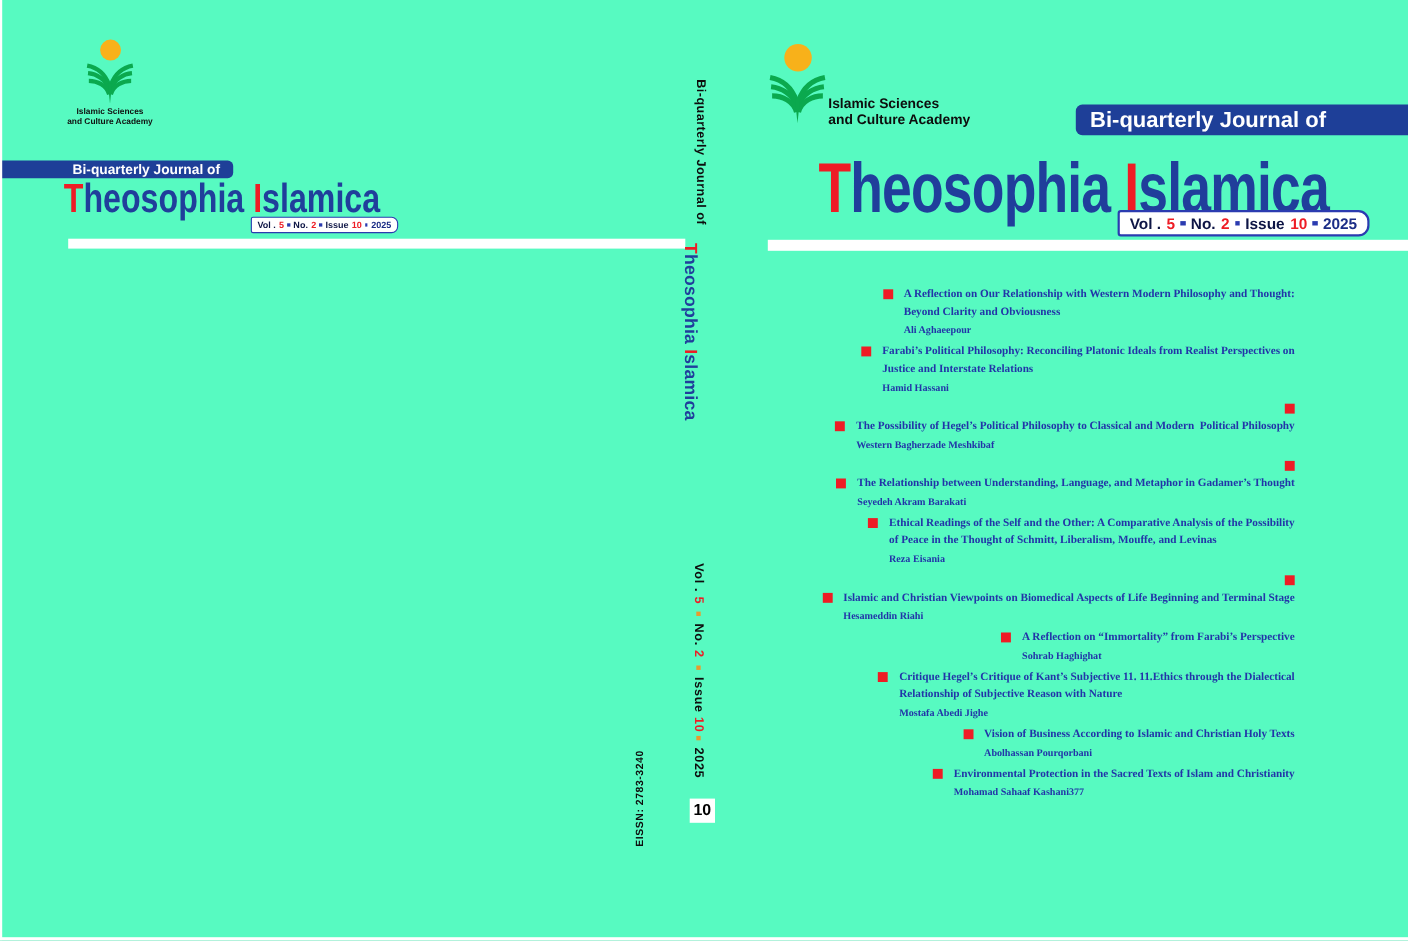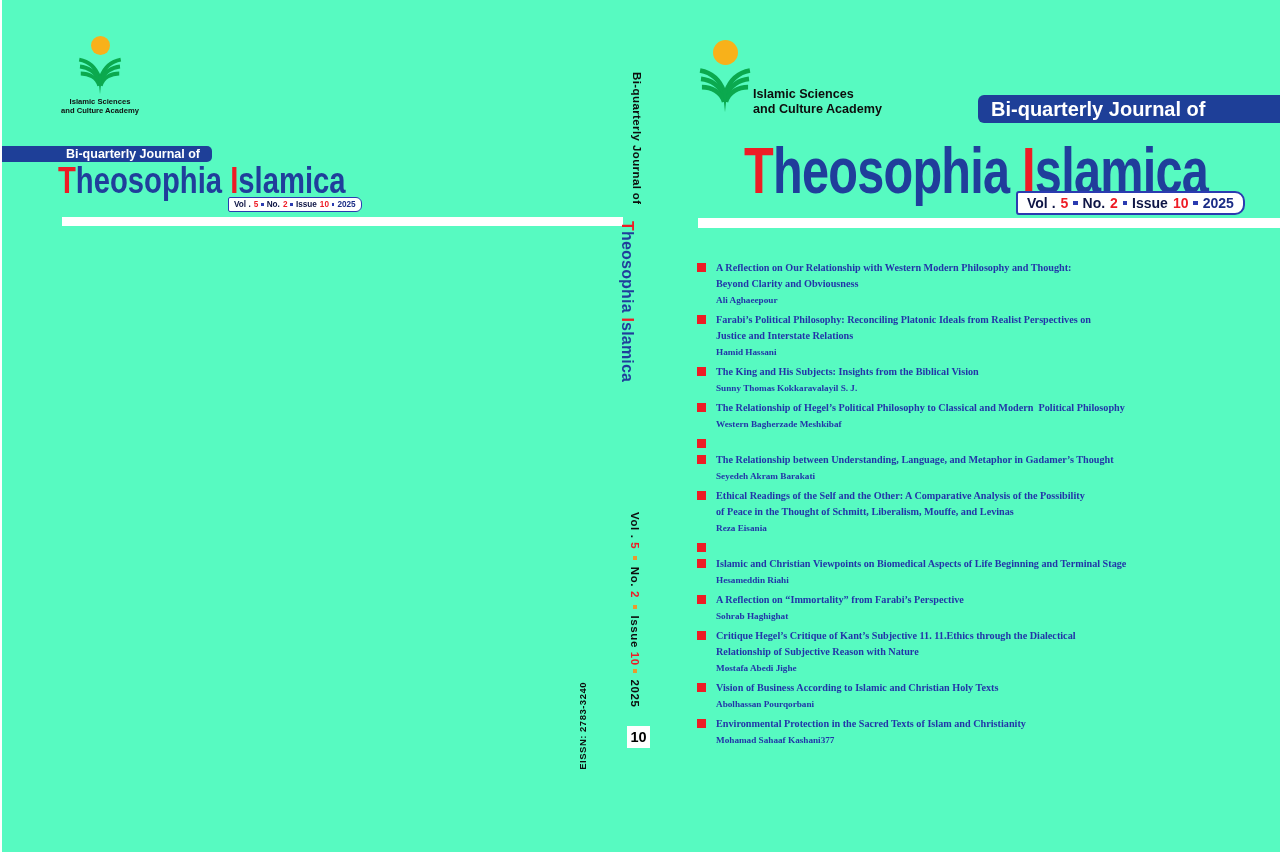--- a/index.html
+++ b/index.html
@@ -63,21 +63,21 @@
     font-size:11.5px;font-weight:bold;color:#0d0d0d;white-space:pre;letter-spacing:0.6px;}
   .spine-vol .num{color:#ee1c25;}
   .spine-vol .sq{display:inline-block;width:4px;height:4px;background:#e89a2e;margin:3px 0;}
   .spine-issue-box{position:absolute;left:627px;top:726px;width:23px;height:22px;background:#ffffff;
     color:#000000;font-weight:bold;font-size:14.5px;line-height:22px;text-align:center;}
   .spine-eissn{position:absolute;left:577px;top:682px;writing-mode:vertical-rl;transform:rotate(180deg);
     transform-origin:center;font-size:9.5px;font-weight:bold;color:#0d0d0d;letter-spacing:0.5px;}
 
   
   .articles{position:absolute;left:697px;top:260px;width:480px;}
-  .article{display:flex;gap:10px;margin-bottom:4px;}
+  .article{display:flex;gap:10px;margin-bottom:4px;justify-content:flex-end;}
   .a-bullet{width:9px;height:9px;background:#ee1c25;margin-top:3px;flex:none;}
   .a-title{font-family:"Liberation Serif",serif;font-weight:bold;font-size:10.2px;
     line-height:16px;color:#2235a8;white-space:pre;}
   .a-author{font-family:Liberation Serif, serif;font-weight:bold;font-size:9.2px;
     line-height:16px;color:#2235a8;}
 </style>
 </head>
 <body>
 
 <div id="cover">
@@ -182,30 +182,26 @@
     <div class="a-bullet"></div>
     <div class="a-text">
       <div class="a-title">Farabi’s Political Philosophy: Reconciling Platonic Ideals from Realist Perspectives on
 Justice and Interstate Relations</div>
       <div class="a-author">Hamid Hassani</div>
     </div>
   </div>
 
   <div class="article">
     <div class="a-bullet"></div>
-    <div class="a-text">
-      <div class="a-title">The King and His Subjects: Insights from the Biblical Vision</div>
-      <div class="a-author">Sunny Thomas Kokkaravalayil S. J.</div>
-    </div>
-  </div>
-
-  <div class="article">
-    <div class="a-bullet"></div>
-    <div class="a-text">
-      <div class="a-title">The Relationship of Hegel’s Political Philosophy to Classical and Modern  Political Philosophy</div>
+  </div>
+
+  <div class="article">
+    <div class="a-bullet"></div>
+    <div class="a-text">
+      <div class="a-title">The Possibility of Hegel’s Political Philosophy to Classical and Modern  Political Philosophy</div>
       <div class="a-author">Western Bagherzade Meshkibaf</div>
     </div>
   </div>
 
   <div class="article">
     <div class="a-bullet"></div>
   </div>
 
   <div class="article">
     <div class="a-bullet"></div>

